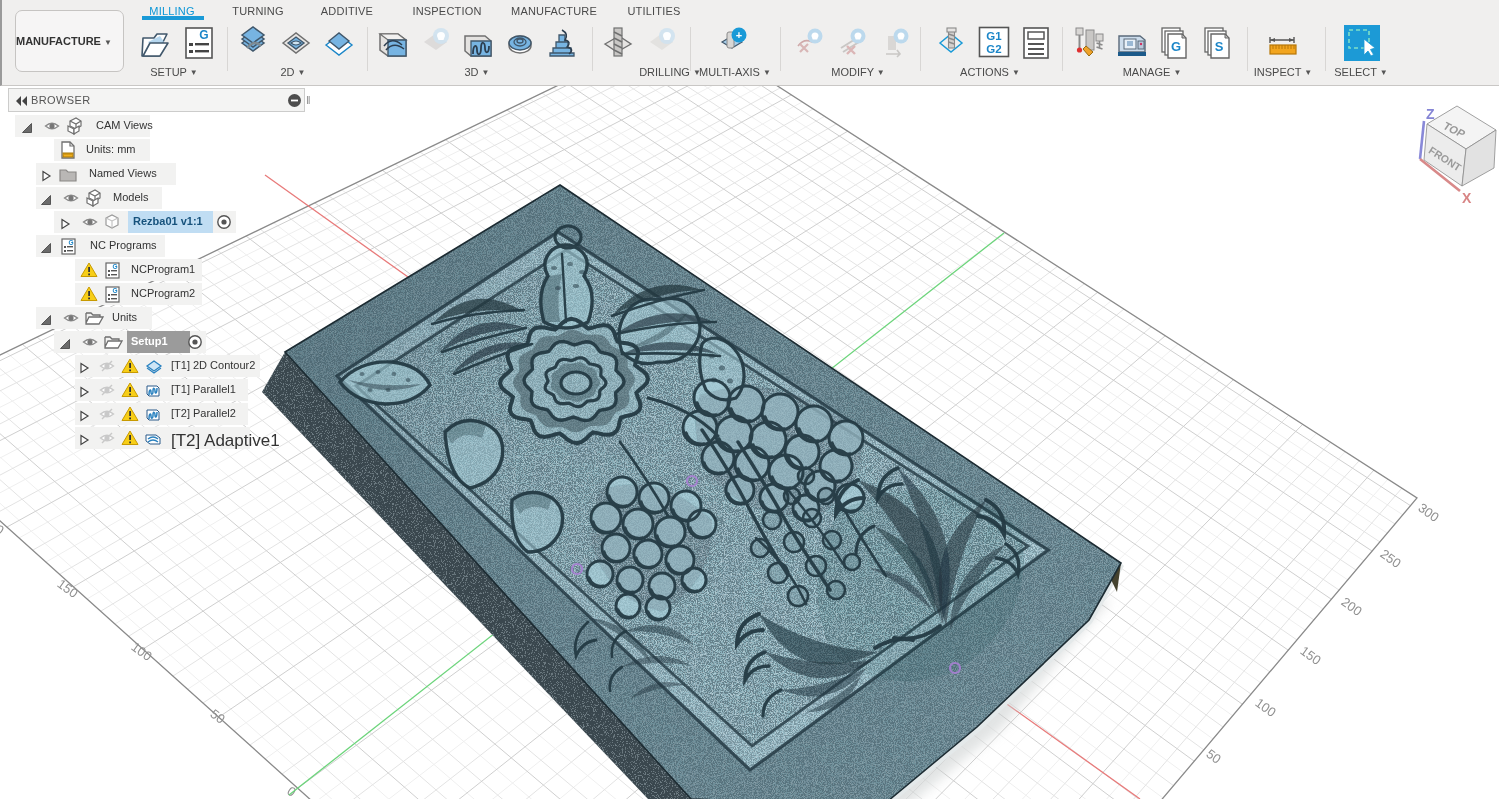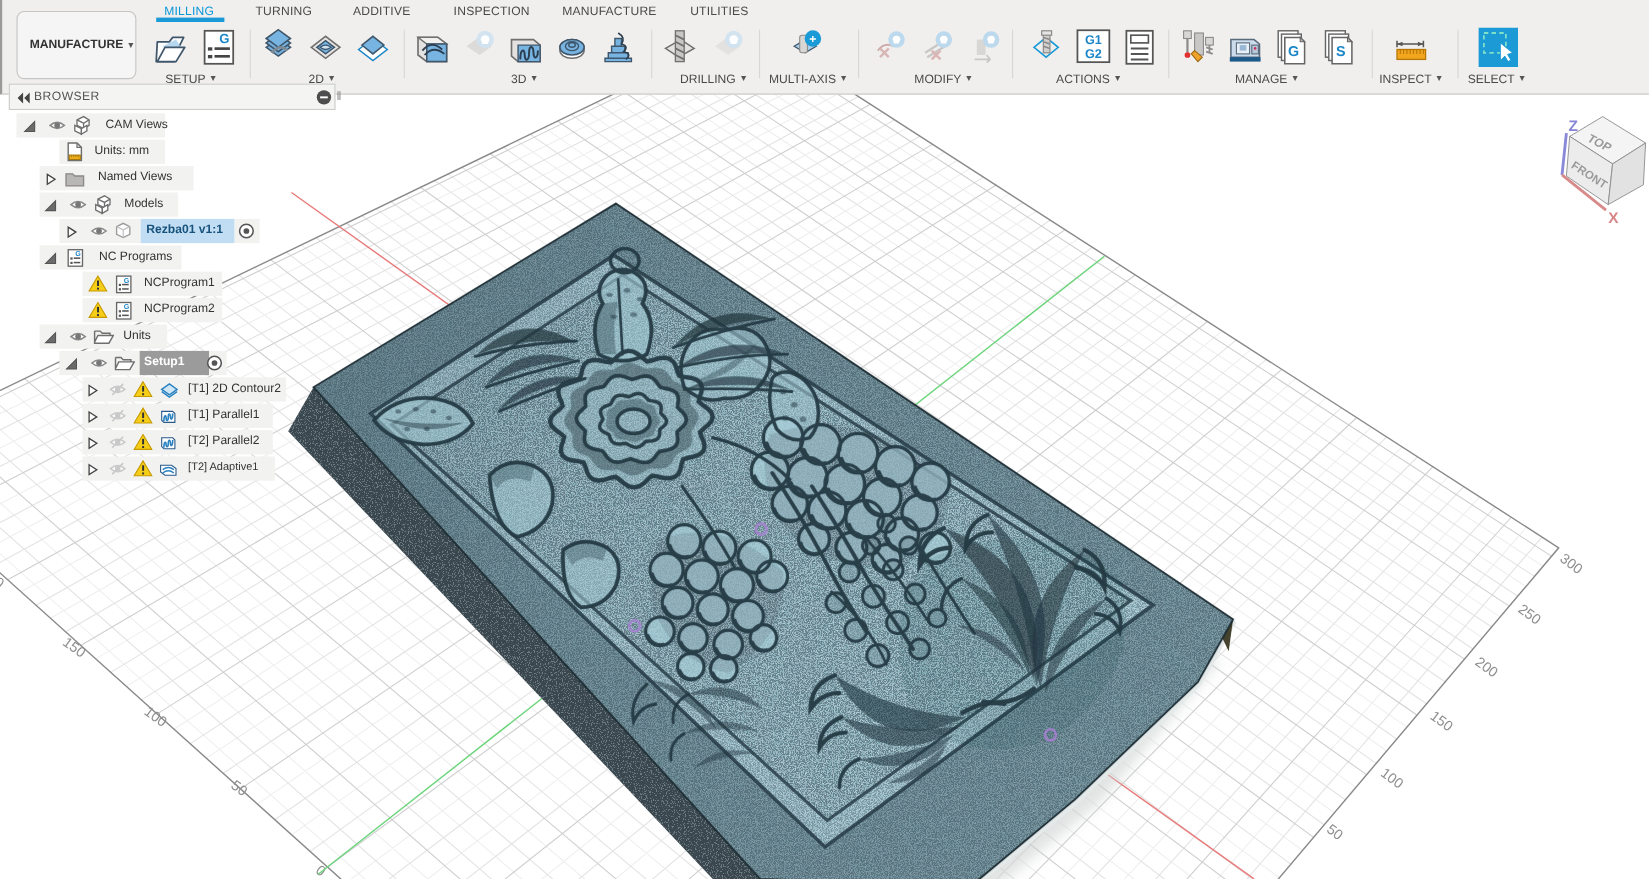--- a/index.html
+++ b/index.html
@@ -11,24 +11,24 @@
  background:#f0efee;border-bottom:1px solid #c9c7c5;border-left:2px solid #9a9a9a}
 .tab{position:absolute;top:5px;font-size:11px;color:#4a4a4a;letter-spacing:.2px;transform:translateX(-50%)}
 .tab.active{color:#0a96d7;font-weight:normal}
 .tabline{position:absolute;left:140px;top:16px;width:62px;height:4px;background:#1a9ad7}
 .glabel{position:absolute;top:66px;font-size:11px;color:#4a4a4a;white-space:nowrap;transform:translateX(-50%)}
 .glabel b{font-weight:normal;color:#555;font-size:8px;vertical-align:1px}
 .gsep{position:absolute;top:27px;height:44px;width:1px;background:#d8d6d4}
 .icon{position:absolute;top:26px}
 #mfg{position:absolute;left:13px;top:10px;width:109px;height:62px;background:#f6f5f5;
  border:1px solid #c6c4c2;border-radius:7px;font-size:11px;font-weight:bold;color:#333;
- text-align:right;line-height:60px}
+ text-align:left;line-height:60px}
 #mfg span{font-size:8px;color:#555}
 
-#browser{position:absolute;left:8px;top:76px;width:240px}
+#browser{position:absolute;left:8px;top:88px;width:240px}
 #bhead{width:297px;height:24px;background:#f4f4f3;border:1px solid #cccccb;
  font-size:11px;color:#555;line-height:22px;position:relative}
 #bhead .tt{margin-left:22px;letter-spacing:.4px}
 .brow{position:absolute;height:22px;background:#f2f2f1;}
 .selblue{position:absolute;top:0;height:22px;background:#c0ddf3}
 .selgray{position:absolute;top:0;height:22px;background:#9b9b9b}
 </style></head>
 <body>
 <div id="stage">
 <svg id="vp" width="1499" height="799" viewBox="0 0 1499 799">
@@ -398,21 +398,21 @@
       <div class="icon" style="left:601px;top:26px"><svg width="30" height="34" viewBox="0 0 30 34" style="">
           <path d="M2 18 L16 10 L28 18 L14 26 Z" fill="#e6e4e2" stroke="#707070" stroke-width="1.4"></path>
           <rect x="11" y="2" width="8" height="28" fill="#c9c7c5" stroke="#707070" stroke-width="1.2"></rect>
           <path d="M11 6 L19 10 M11 12 L19 16 M11 18 L19 22 M11 24 L19 28" stroke="#707070" stroke-width="1.6"></path>
         </svg></div>
       <div class="icon" style="left:645px;top:26px"><svg width="30" height="34" viewBox="0 0 30 34" style="">
           <path d="M3 16 L14 8 L26 16 L15 24 Z" fill="#e0dedc" opacity=".8"></path>
           <circle cx="20" cy="10" r="8" fill="#cfe2ef" opacity=".9"></circle>
           <path d="M16 10 a4 4 0 0 1 8 0 l-1.5 4 -5 0 Z" fill="#fff" opacity=".95"></path>
         </svg></div>
-      <div class="glabel" style="left:647px">DRILLING <b>▼</b></div>
+      <div class="glabel" style="left:668px">DRILLING <b>▼</b></div>
       <div class="gsep" style="left:688px"></div>
       <div class="icon" style="left:716px;top:26px"><svg width="30" height="34" viewBox="0 0 30 34" style="">
           <path d="M4 16 L14 10 L24 16 L14 22 Z" fill="#a9d0ec" stroke="#40576b" stroke-width="1.2"></path>
           <rect x="9" y="6" width="7" height="16" rx="2" fill="#d9d7d5" stroke="#8a8a8a"></rect>
           <circle cx="21" cy="9" r="7.5" fill="#1a9ad7"></circle>
           <text x="21" y="13" font-size="11" fill="#fff" text-anchor="middle" font-weight="bold">+</text>
         </svg></div>
       <div class="glabel" style="left:733px">MULTI-AXIS <b>▼</b></div>
       <div class="gsep" style="left:778px"></div>
       <div class="icon" style="left:792px;top:26px"><svg width="30" height="34" viewBox="0 0 30 34" style="">
@@ -719,14 +719,14 @@
         </svg></div>
       <div style="position:absolute;left:113px;top:342px"><svg width="18" height="16" viewBox="0 0 18 16" style="">
           <path d="M9 1 L17 14.5 L1 14.5 Z" fill="#f7ce17" stroke="#c89a00" stroke-width="1"></path>
           <rect x="8.2" y="5" width="1.8" height="5" fill="#333"></rect>
           <rect x="8.2" y="11.5" width="1.8" height="1.8" fill="#333"></rect>
         </svg></div>
       <div style="position:absolute;left:137px;top:342px"><svg width="16" height="16" viewBox="0 0 16 16" style="">
           <path d="M1 5 L11 5 L15 8 L15 14 L5 14 L1 11 Z" fill="#fff" stroke="#2a5a8a" stroke-width="1"></path>
           <path d="M3 9 Q8 5 13 9 M3 12 Q8 8 13 12" stroke="#2a82c0" stroke-width="1.4" fill="none"></path>
         </svg></div>
-      <div class="txt" style="position:absolute;left:163px;top:343px;font-size:10px;color:#333;white-space:nowrap">[T2] Adaptive1</div>
+      <div class="txt" style="position:absolute;left:163px;top:343px;font-size:17px;color:#333;white-space:nowrap">[T2] Adaptive1</div>
     </div>
 </div>
 </body></html>

